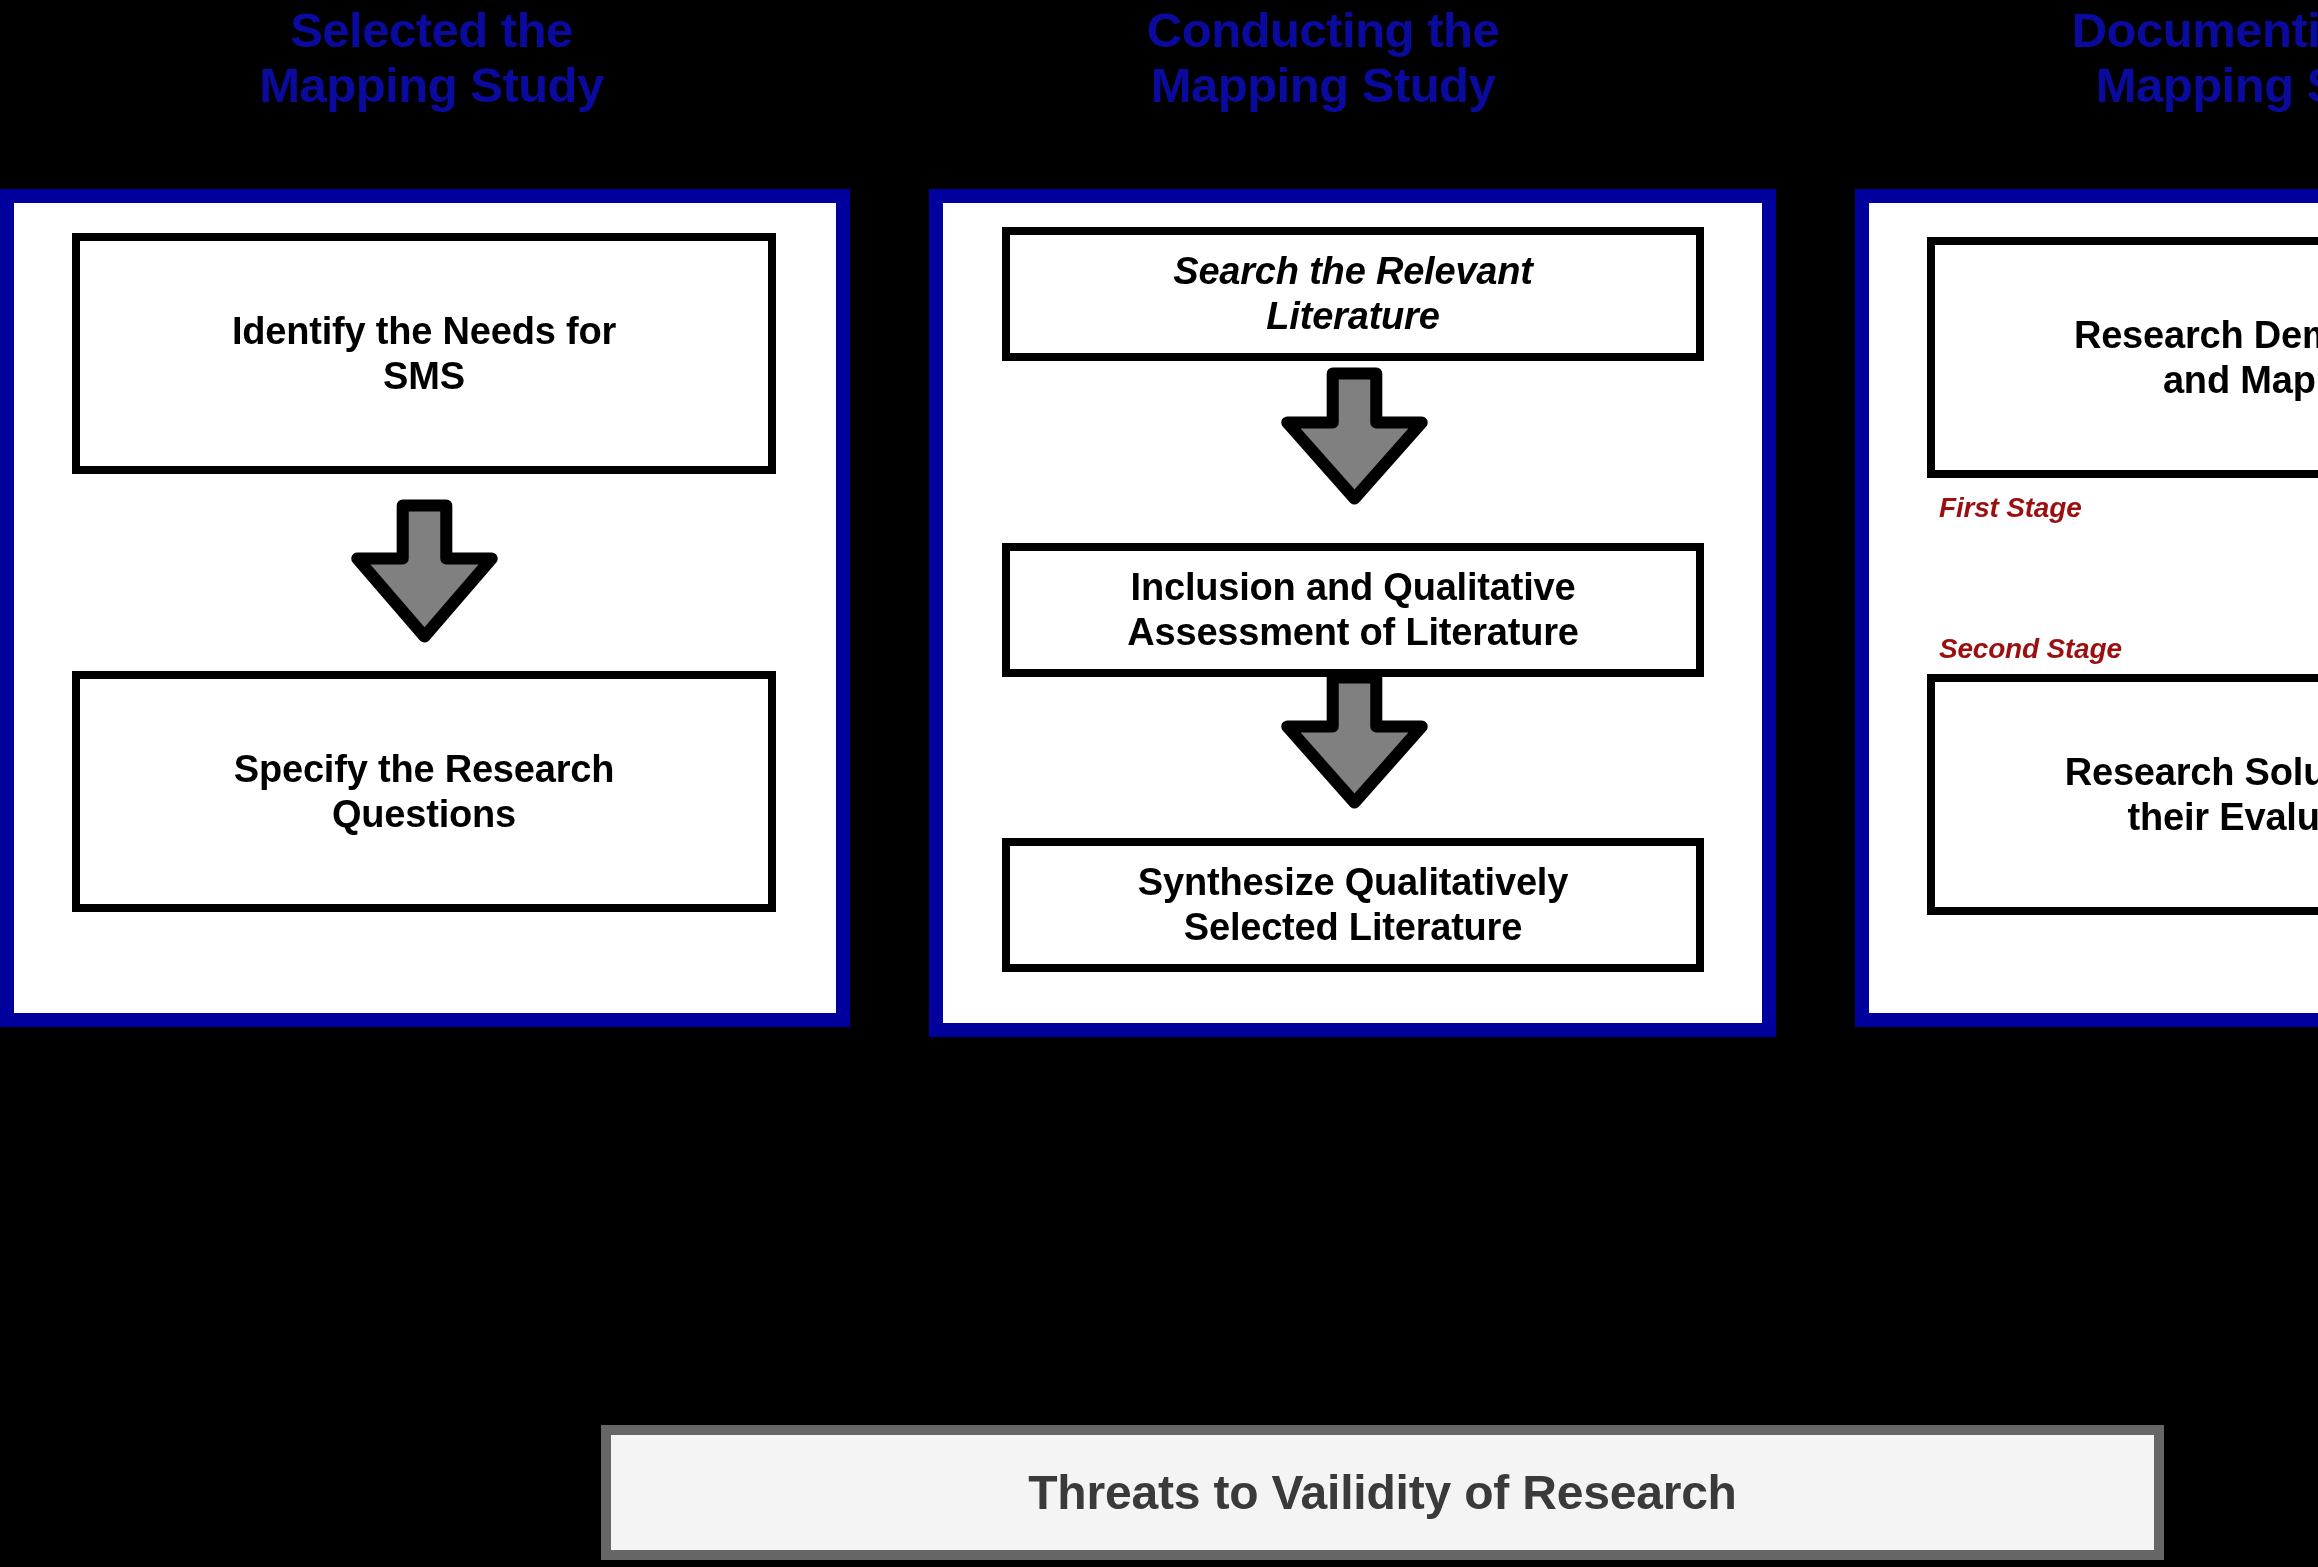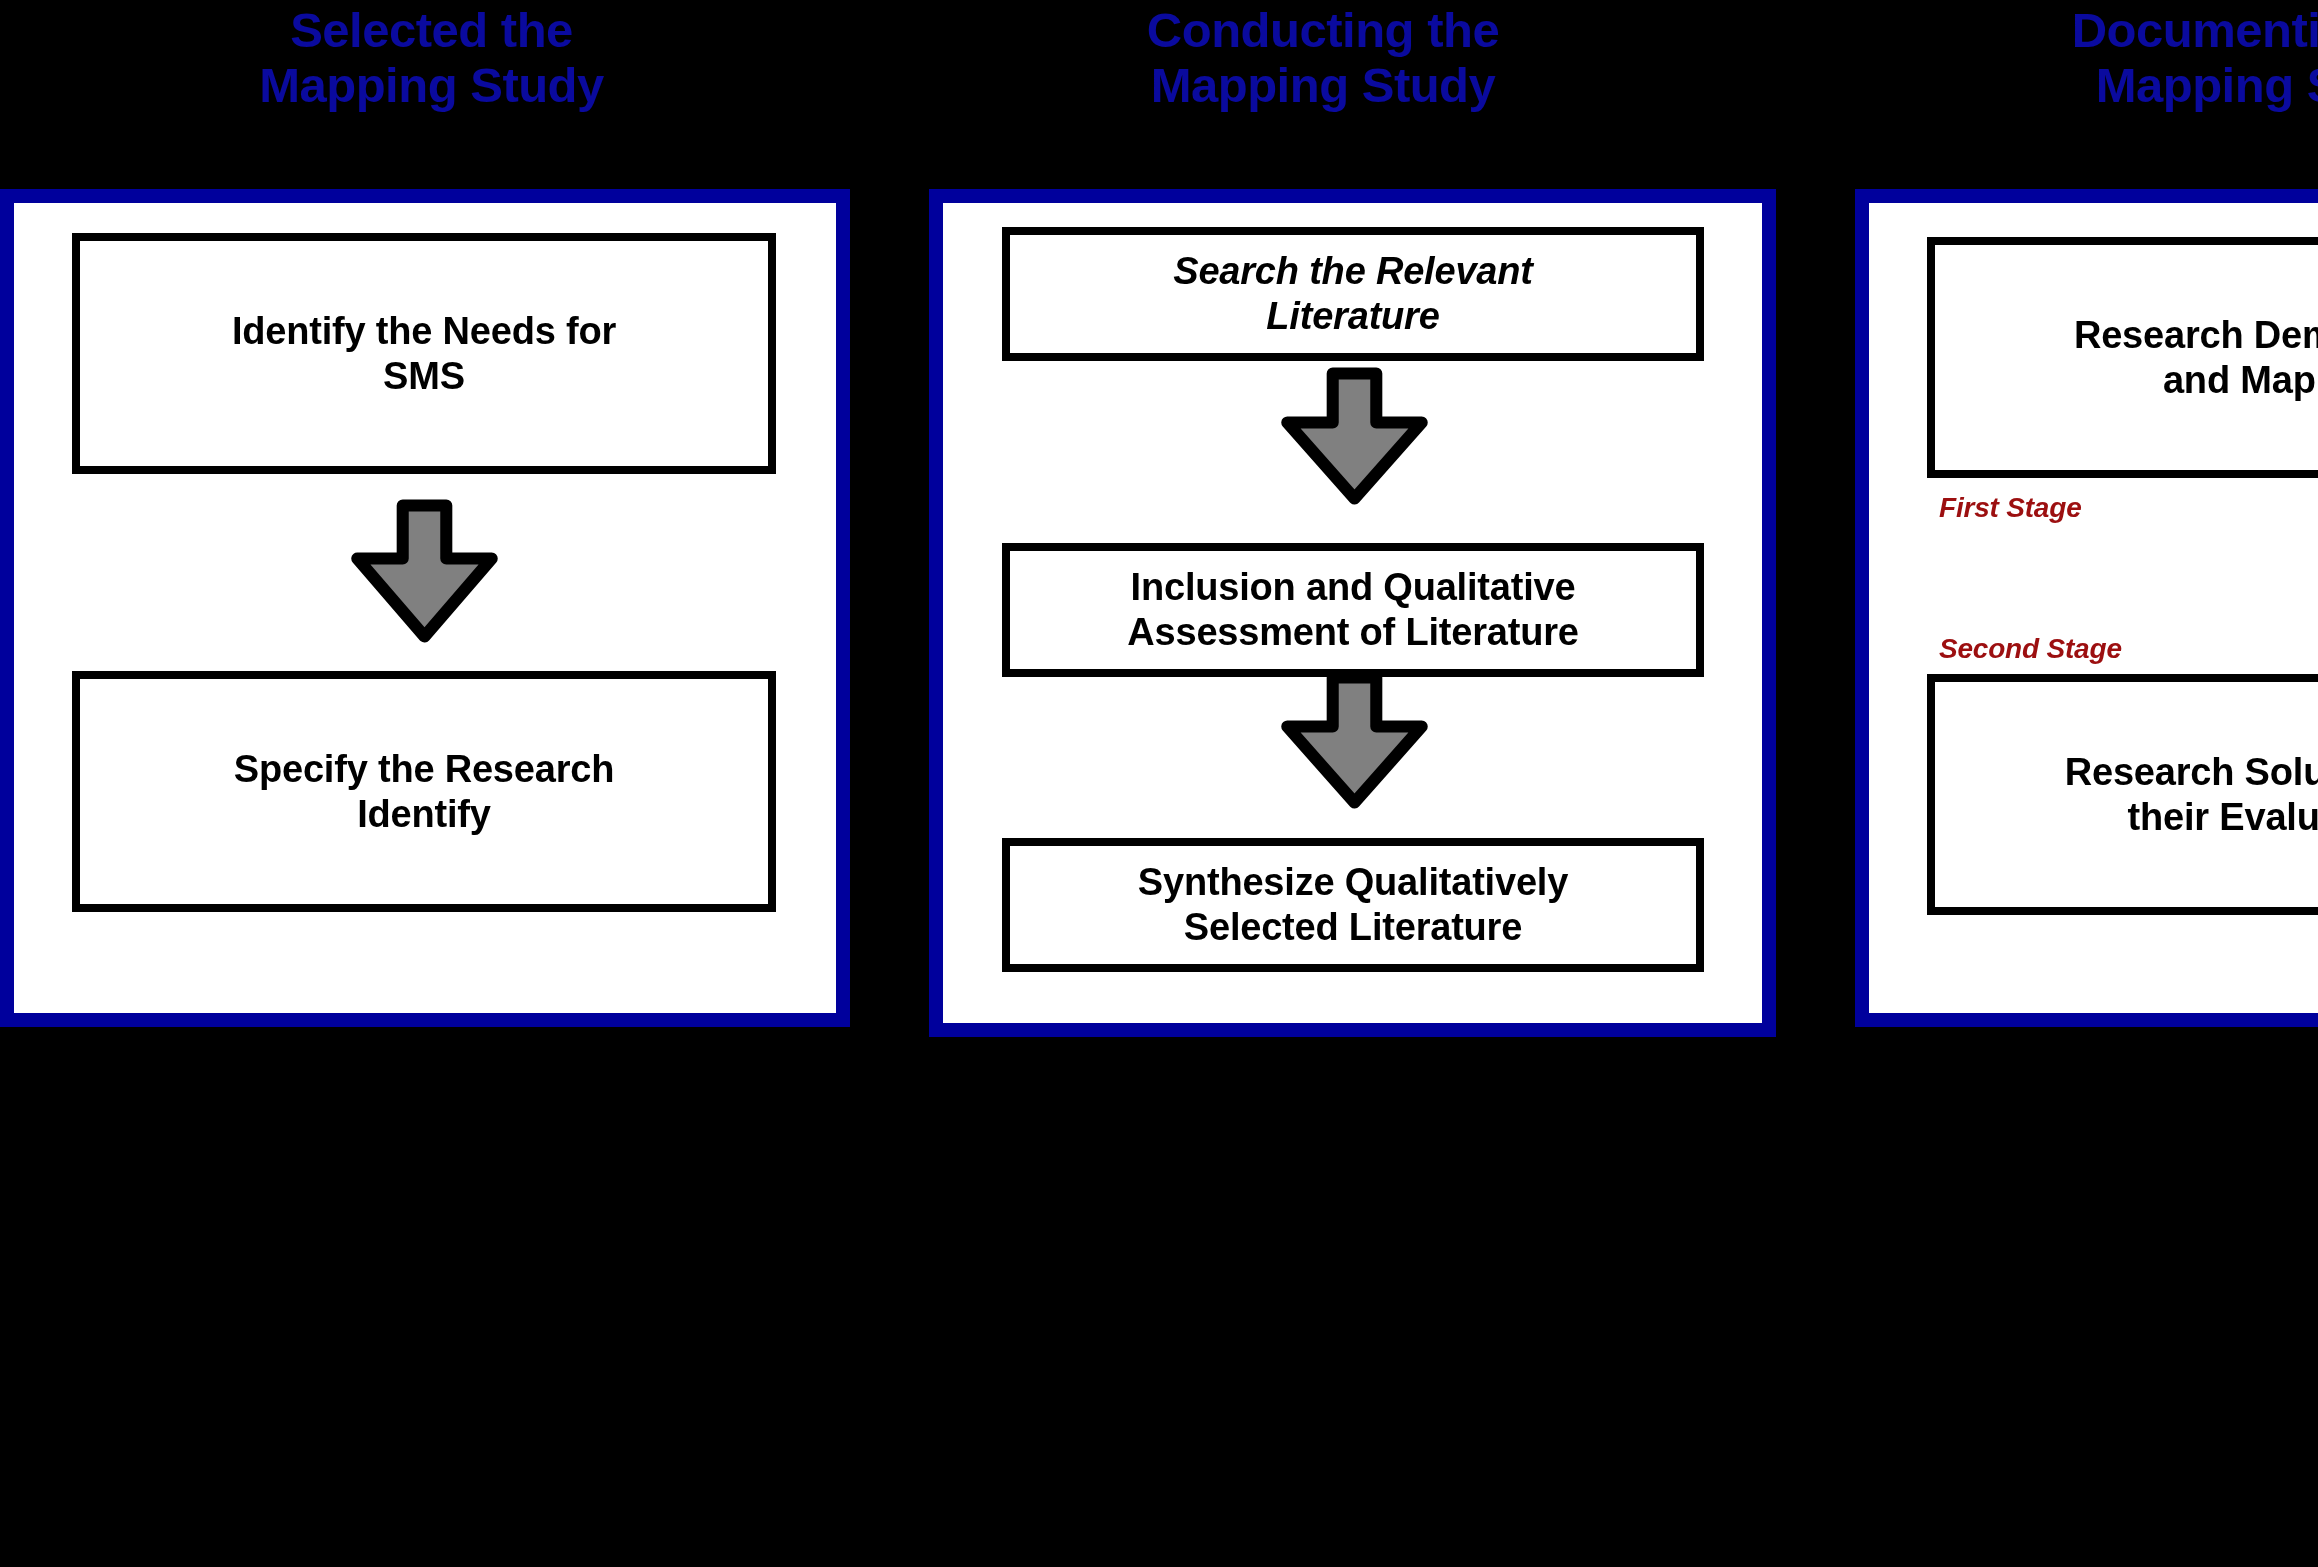--- a/index.html
+++ b/index.html
@@ -110,21 +110,21 @@
   </div>
 
   <div class="arrow" style="left:348px; top:499px; width:153px; height:144px;">
     <svg viewBox="0 0 330 310" preserveAspectRatio="none">
       <path d="M 118 14 L 212 14 L 212 128 L 310 128 L 165 296 L 20 128 L 118 128 Z" fill="#808080" stroke="#000000" stroke-width="26" stroke-linejoin="round"></path>
     </svg>
   </div>
 
   <div class="pbox" style="left:72px; top:671px; width:704px; height:241px;">
     <span class="pbox-text">Specify the Research
-Identify</span>
+Questions</span>
   </div>
 
   <div class="col-header" style="left:887px; top:2.8px; width:872px;">Conducting the
 Mapping Study</div>
 
   <div class="panel" style="left:929px; top:189px; width:847px; height:848px;">
   </div>
 
   <div class="pbox" style="left:1002px; top:227px; width:702px; height:134px;font-style:italic;">
     <span class="pbox-text">Search the Relevant
@@ -166,15 +166,18 @@
 
   <div class="stage-label" style="left:1939px; top:494px;">First Stage</div>
 
   <div class="stage-label" style="left:1939px; top:635px;">Second Stage</div>
 
   <div class="pbox" style="left:1927px; top:674px; width:704px; height:241px;">
     <span class="pbox-text">Research Solutions and
 their Evaluations</span>
   </div>
 
+  <div class="banner" style="left:601px; top:1425px; width:1563px; height:135px;">
+    <span class="banner-text">Threats to Vailidity of Research</span>
+  </div>
 
 </div>
 
 
 </body></html>

